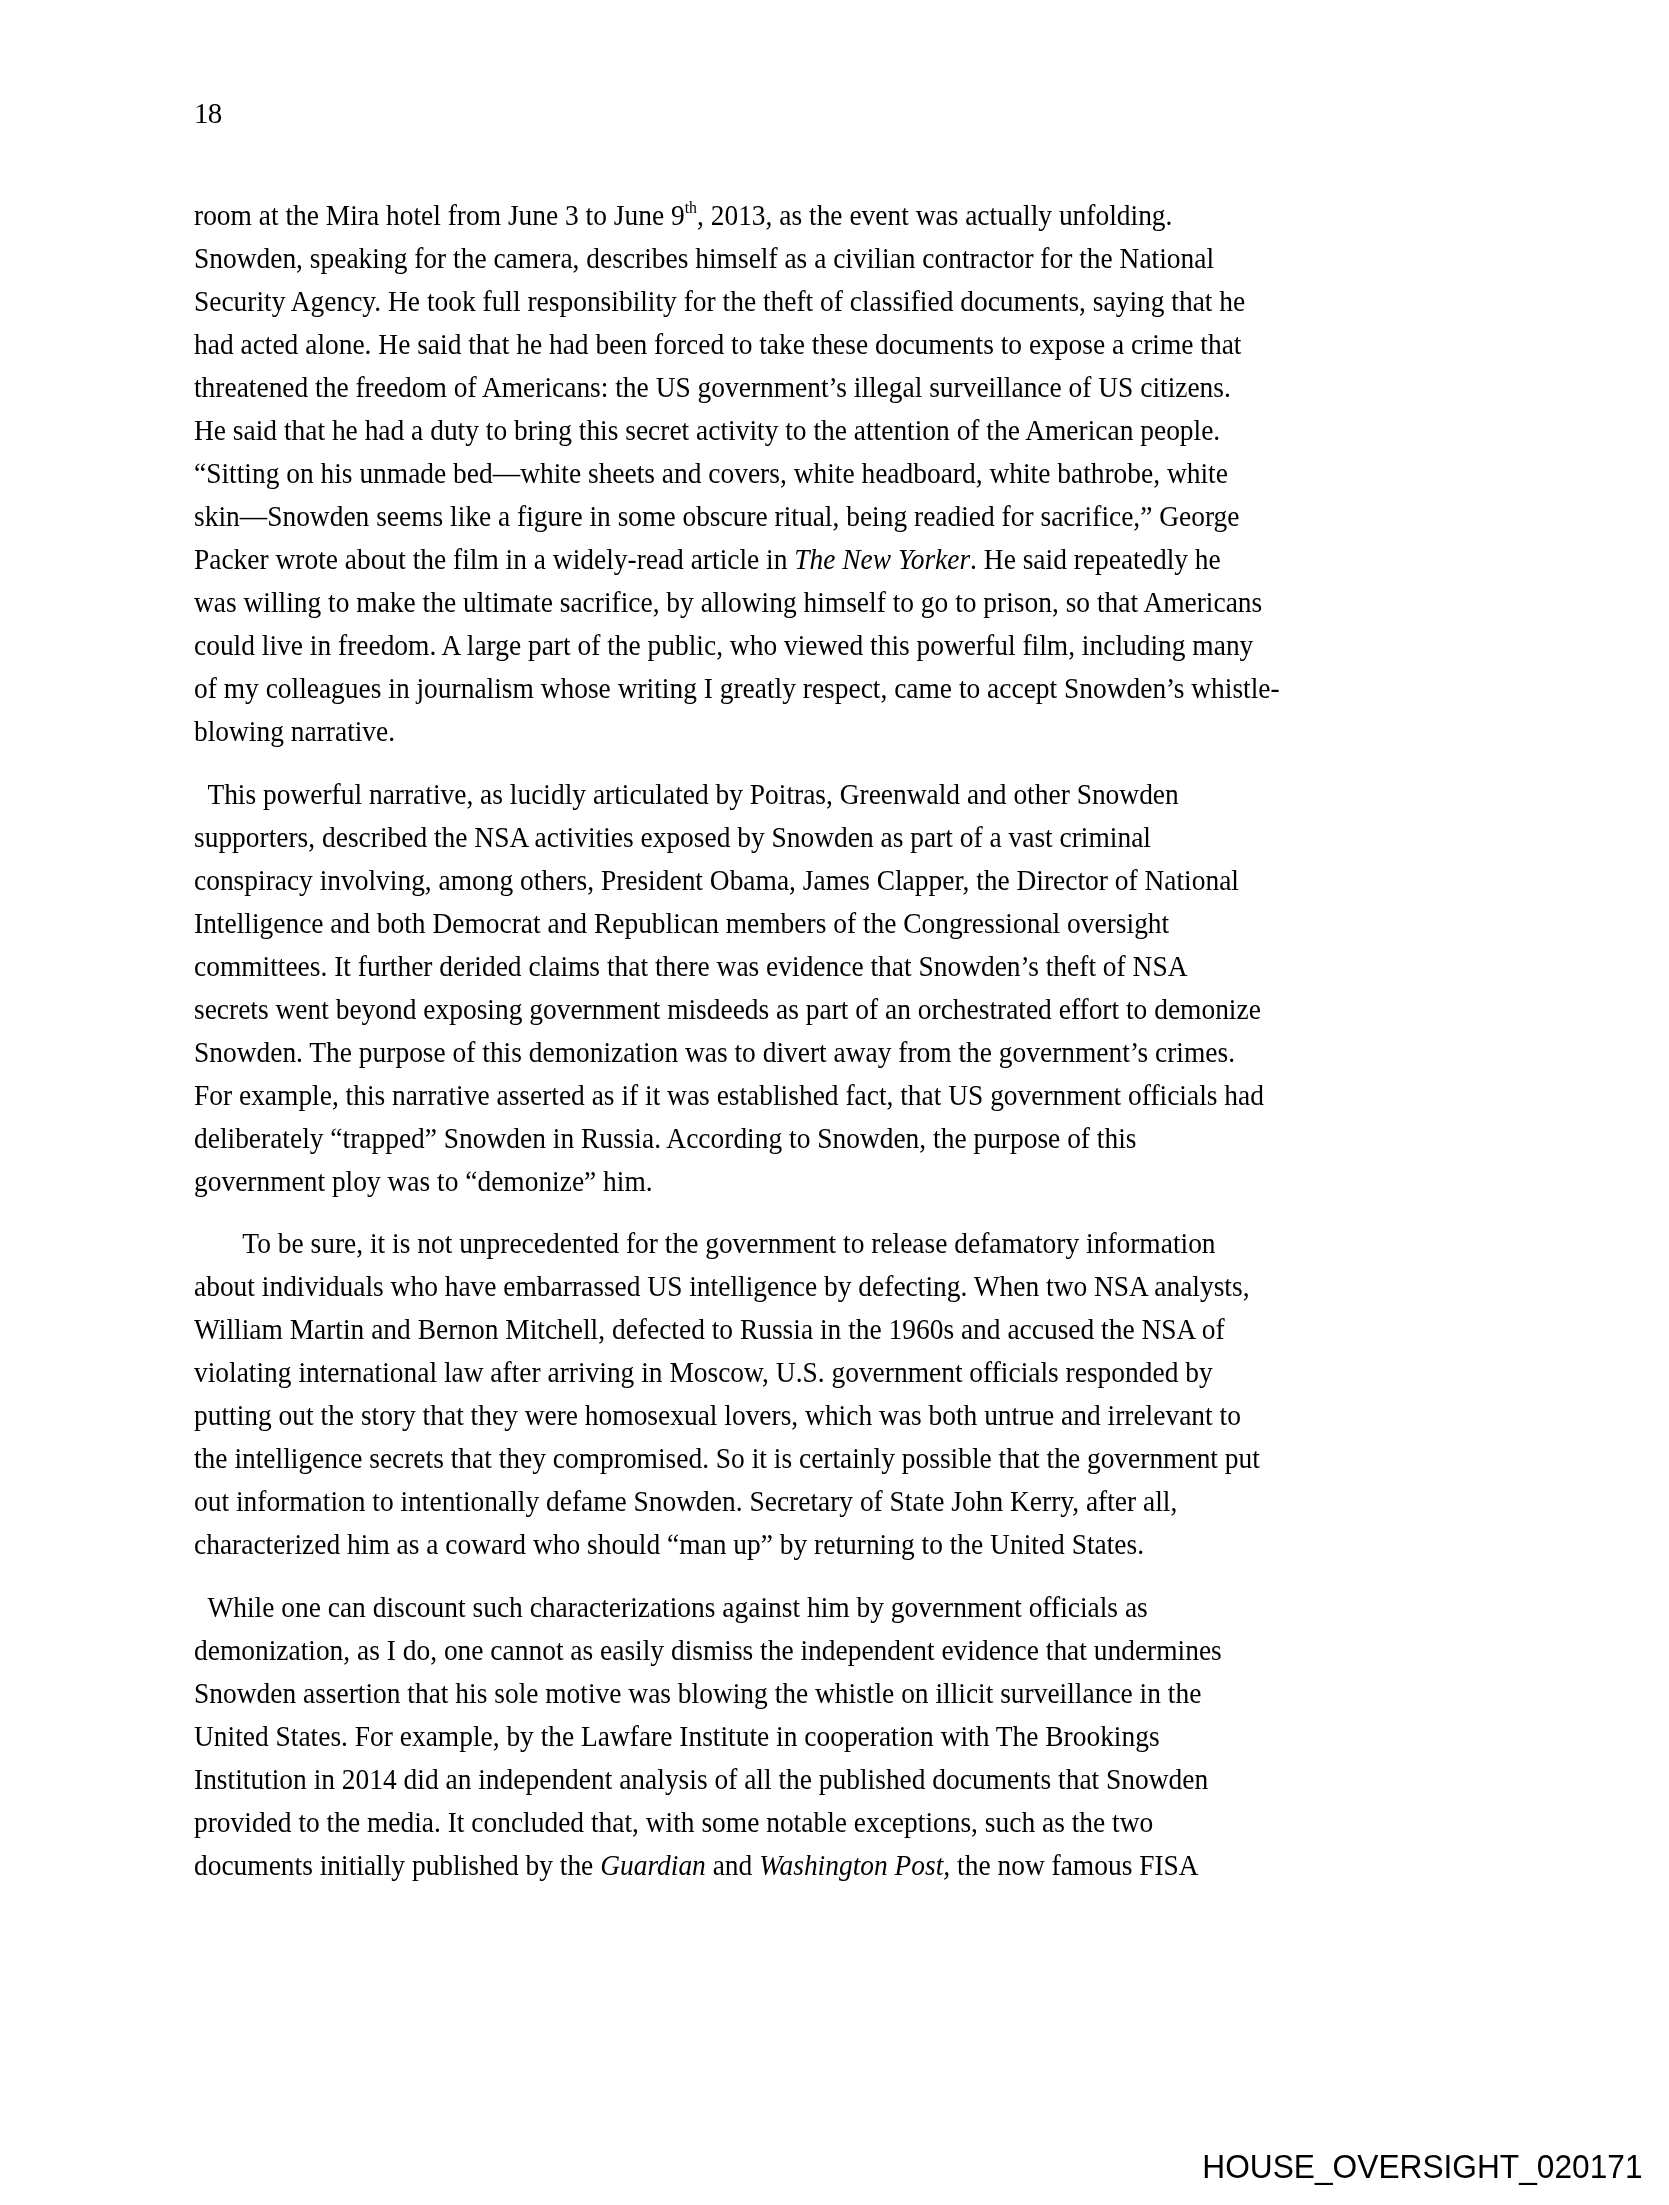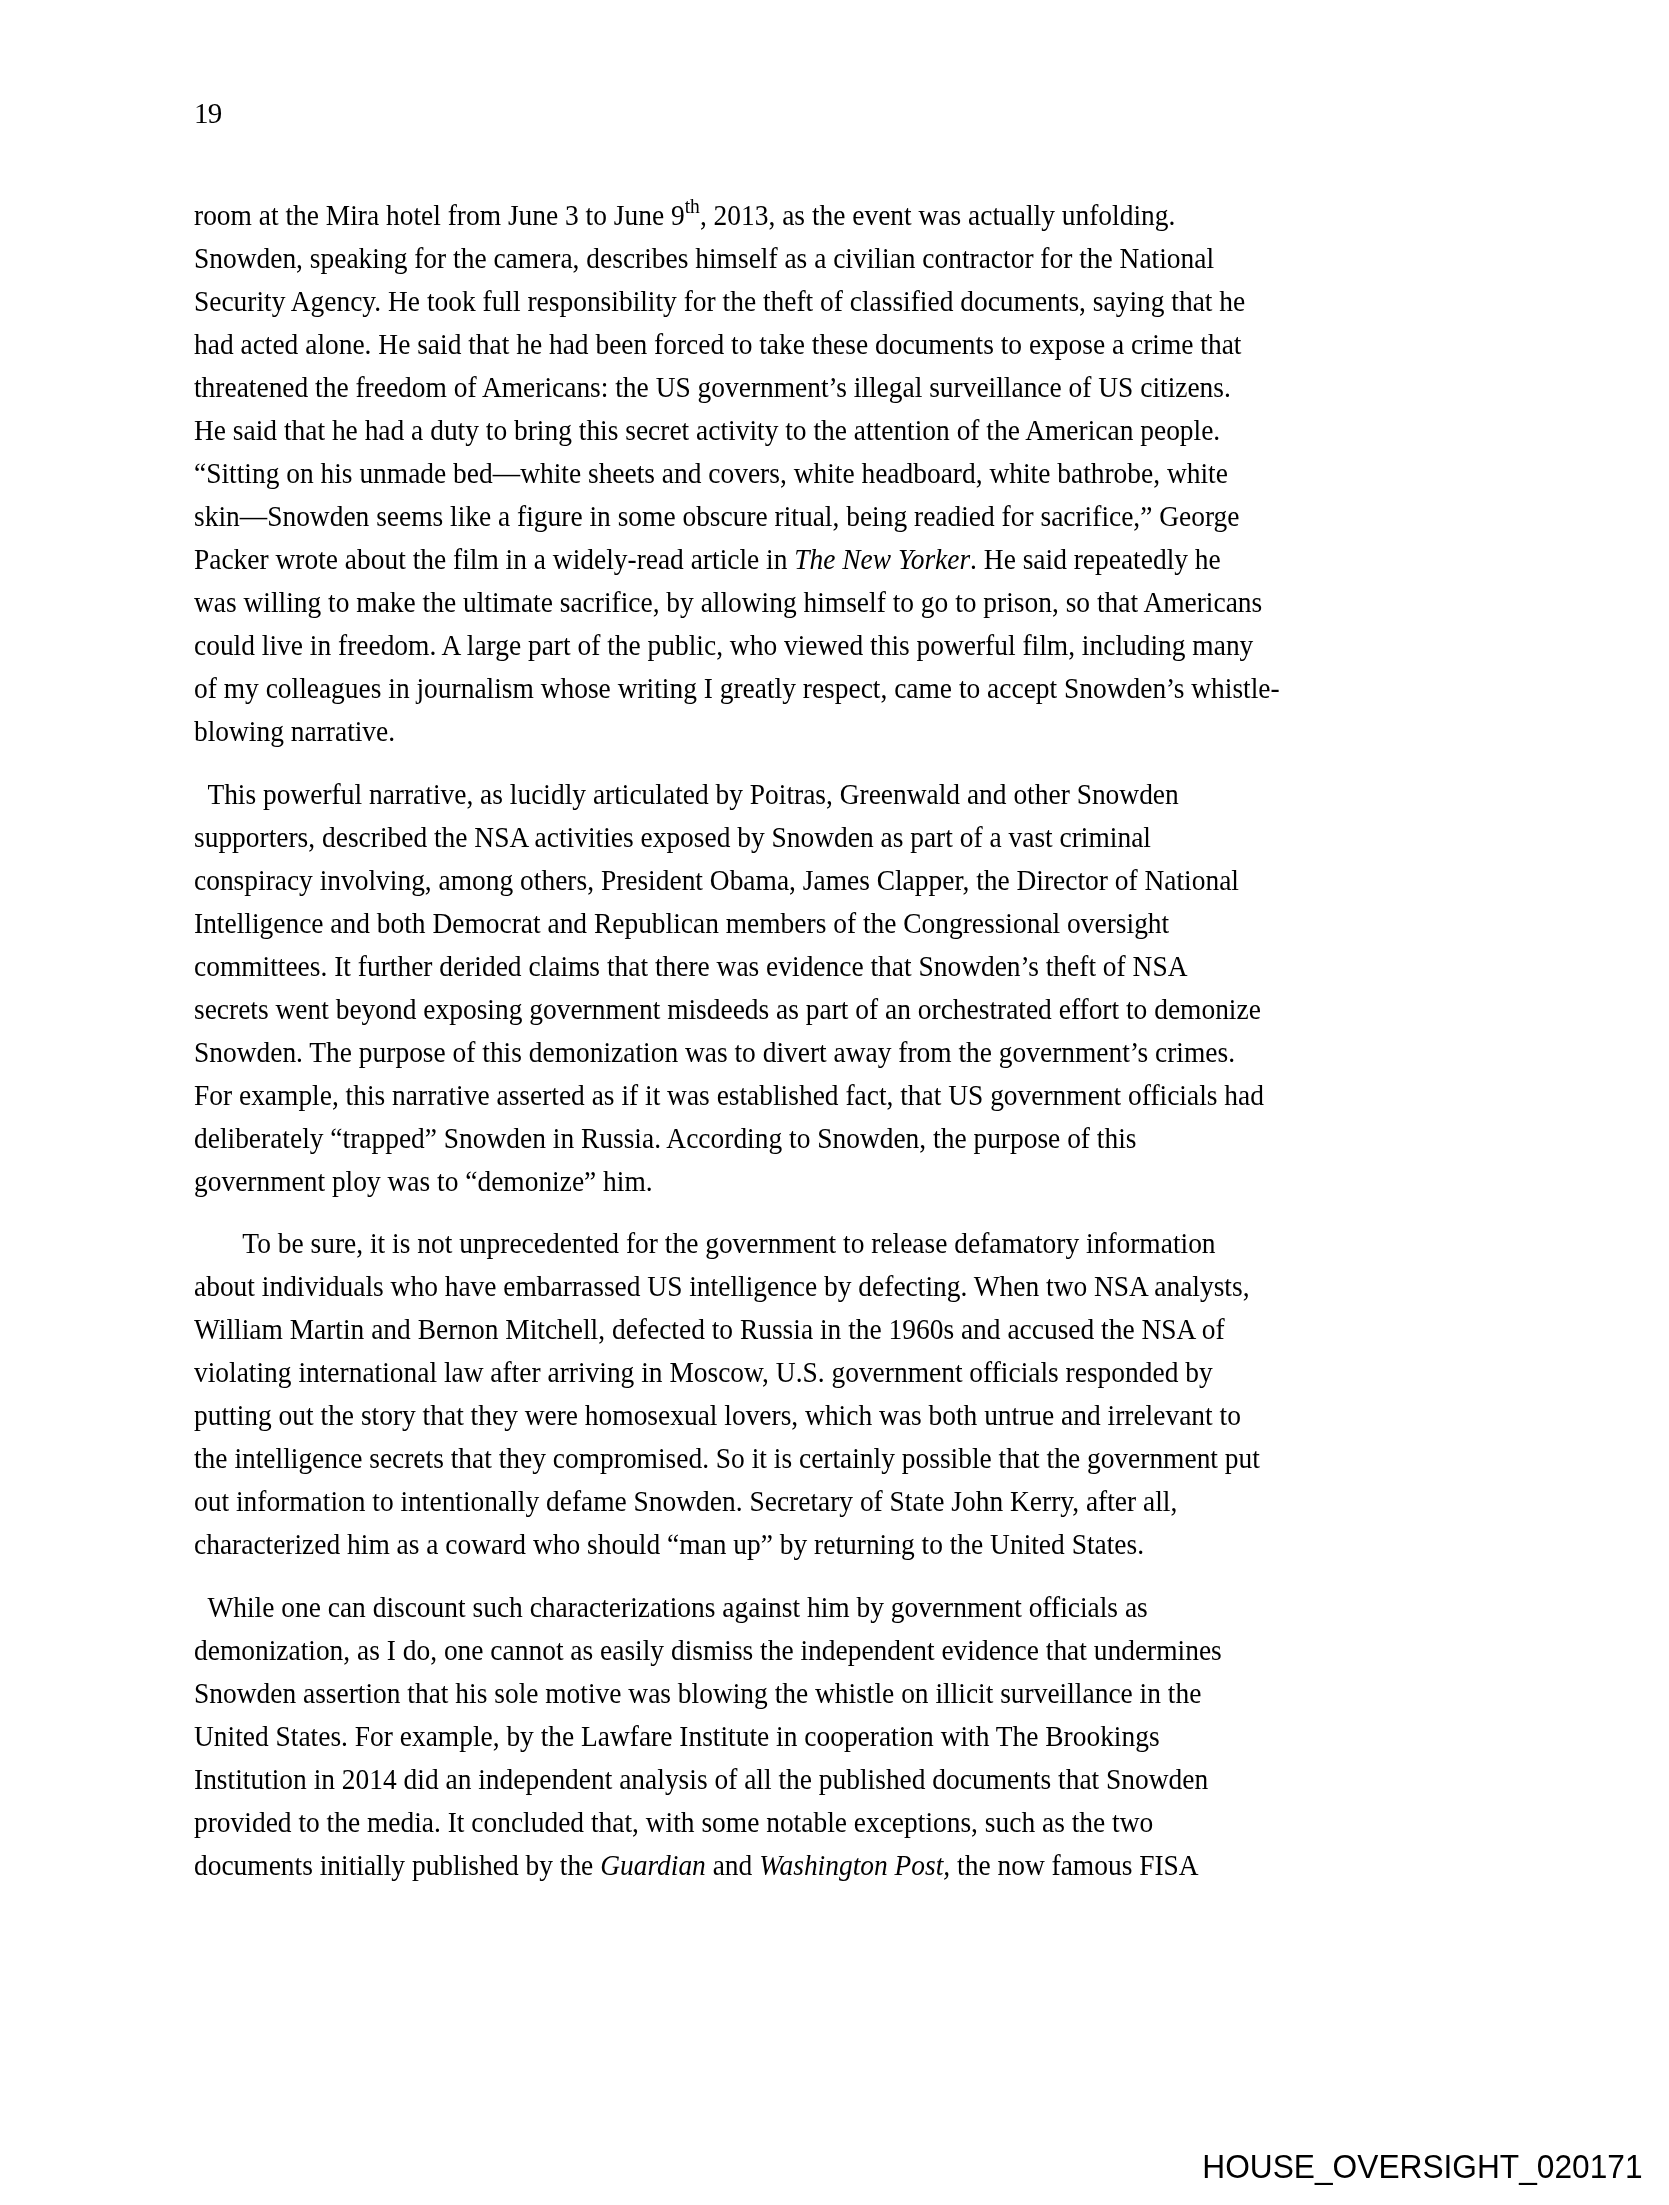--- a/index.html
+++ b/index.html
@@ -39,41 +39,41 @@
       width: 1394px;
       word-spacing: 0px;
     }
     .para .line {
       display: block;
       white-space: nowrap;
     }
     .indent-small { padding-left: 14.4px; }
     .indent-large { padding-left: 52px; }
     sup.ord {
-      font-size: 21px;
+      font-size: 17px;
       line-height: 0;
       vertical-align: 11.8px;
     }
     i { font-style: italic; }
     .bates {
       position: absolute;
       right: 26px;
       top: 2148px;
       font-family: "Liberation Sans", "DejaVu Sans", sans-serif;
       font-size: 33px;
       line-height: 37px;
       letter-spacing: 0px;
       transform: scaleX(0.96);
       transform-origin: right top;
     }
   </style>
 </head>
 <body>
 
-<div class="page-number">19</div>
+<div class="page-number">18</div>
 
 <div class="body-text" id="body-text">
     <div class="para">
       <span class="line"><span>room at the Mira hotel from June 3 to June 9</span><sup class="ord">th</sup><span>, 2013, as the event was actually unfolding.</span></span>
       <span class="line"><span>Snowden, speaking for the camera, describes himself as a civilian contractor for the National</span></span>
       <span class="line"><span>Security Agency.  He took full responsibility for the theft of classified documents, saying that he</span></span>
       <span class="line"><span>had acted alone. He said that he had been forced to take these documents to expose a crime that</span></span>
       <span class="line"><span>threatened the freedom of Americans: the US government’s illegal surveillance of US citizens.</span></span>
       <span class="line"><span>He said that he had a duty to bring this secret activity to the attention of the American people.</span></span>
       <span class="line"><span>“Sitting on his unmade bed—white sheets and covers, white headboard, white bathrobe, white</span></span>

